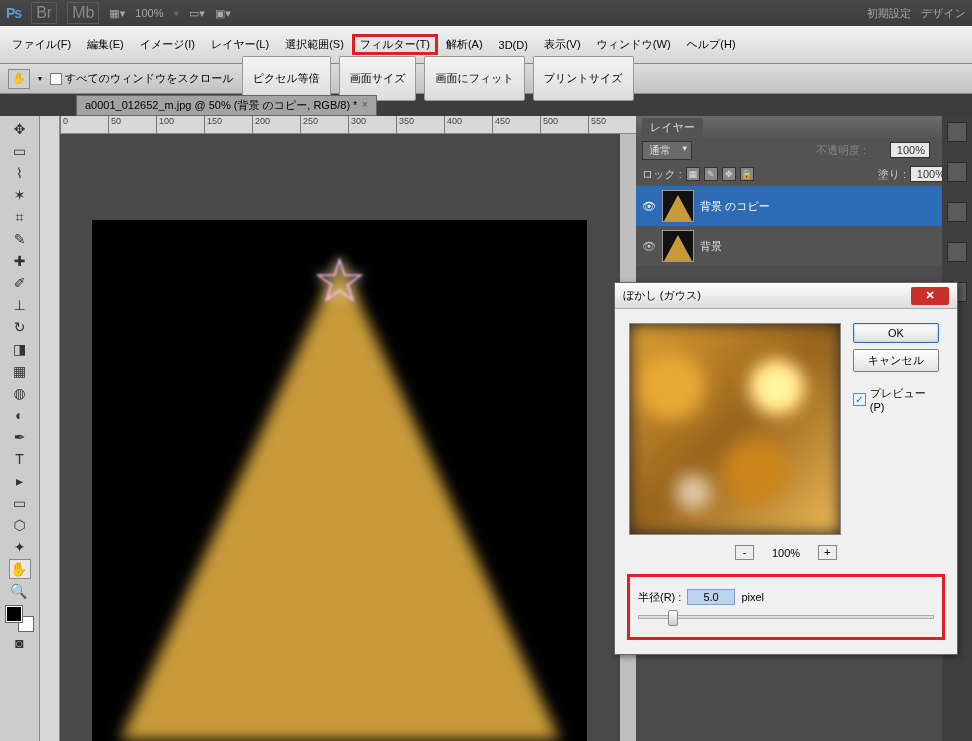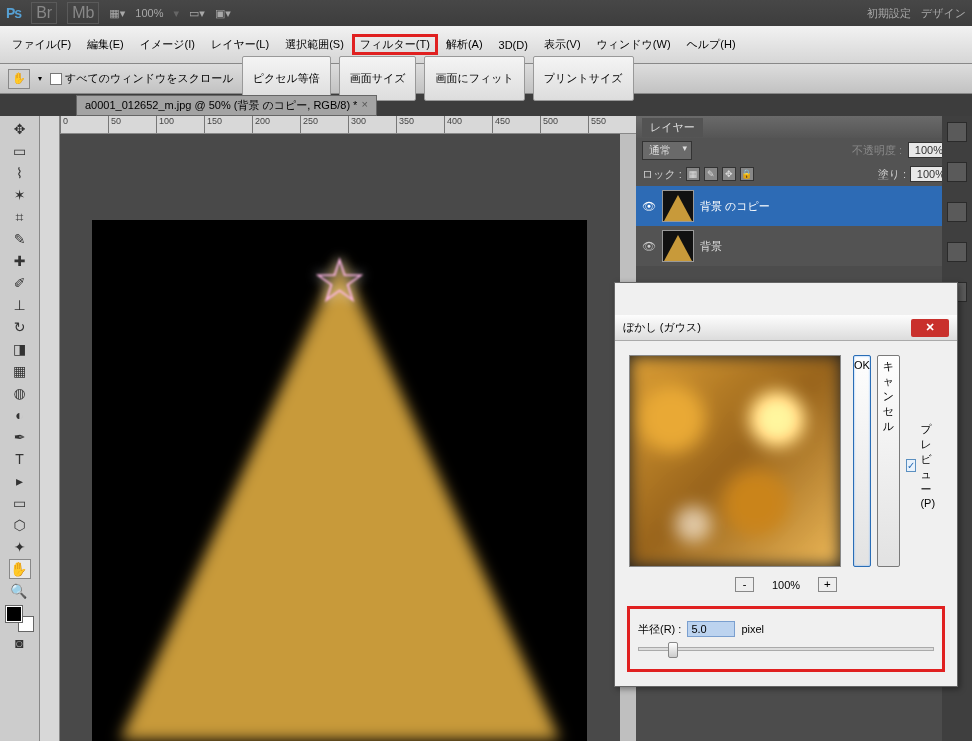--- a/index.html
+++ b/index.html
@@ -35,60 +35,60 @@
 .tree { width:100%; height:100%; position:relative; filter:blur(6px); }
 .tree::before { content:""; position:absolute; left:50%; top:40px; transform:translateX(-50%); border-left:220px solid transparent; border-right:220px solid transparent; border-bottom:480px solid #c89a3a; filter:blur(4px);}
 .star { position:absolute; left:50%; top:24px; transform:translateX(-50%); color:#ffb8e8; font-size:62px; filter:drop-shadow(0 0 6px #fff) blur(1px); }
 .scroll-h { position:absolute; bottom:0; left:0; right:16px; height:16px; background:#bfbfbf; }
 .scroll-v { position:absolute; right:0; top:18px; bottom:16px; width:16px; background:#bfbfbf; }
 .scroll-thumb-h { position:absolute; left:20px; width:60%; top:2px; bottom:2px; background:#8a8a8a; border-radius:3px;}
 .right-col { width:336px; background:#4c4c4c; position:relative; }
 .panel { background:#0c4a6e; margin:0; }
 .panel-tabs { height:22px; background:linear-gradient(#6a6a6a,#555); display:flex; align-items:center; padding:0 6px; color:#ddd; }
 .panel-tabs span { padding:2px 8px; background:#535353; }
-.panel-row { height:24px; display:flex; align-items:center; padding:0 6px; gap:6px; color:#ccc; background:#535353;}
+.panel-row { height:24px; display:flex; align-items:center; padding:0 6px; gap:24px; color:#ccc; background:#535353;}
 .sel-box { background:#6a6a6a; border:1px solid #333; padding:1px 20px 1px 6px; color:#ddd; position:relative;}
 .sel-box::after{content:"▾"; position:absolute; right:4px; font-size:9px;}
 .num-box { background:#e8e8e8; border:1px solid #333; padding:1px 4px; color:#333; width:40px; text-align:right;}
 .num-btn { width:12px; height:16px; background:#888; color:#ddd; font-size:8px; display:flex;align-items:center;justify-content:center;}
 .lock-row { font-size:10px; gap:4px;justify-content:space-between;}
 .lock-row .ico { width:14px;height:14px; background:#888; display:inline-flex;align-items:center;justify-content:center;font-size:9px;color:#ddd;border:1px solid #333;}
 .layers { background:#535353; }
 .layer { height:40px; display:flex; align-items:center; gap:6px; padding:0 6px; }
 .layer.sel { background:#2d6bb5; color:#fff; }
 .layer .eye { width:14px; color:#ccc; }
 .layer.sel .eye { color:#fff; }
 .layer .thumb { width:32px; height:32px; background:#111; border:1px solid #999; position:relative; overflow:hidden;}
 .layer .thumb::before{ content:""; position:absolute; left:50%; top:4px; transform:translateX(-50%); border-left:14px solid transparent;border-right:14px solid transparent;border-bottom:26px solid #c89a3a;}
 .layer .name { flex:1; font-size:11px; }
 .layer .lock { color:#aaa; font-size:12px;}
 .iconcol { position:absolute; right:0; top:0; width:30px; background:#3f3f3f; height:100%; display:flex; flex-direction:column; align-items:center; padding-top:6px; gap:20px;}
 .iconcol div { width:20px; height:20px; background:#5a5a5a; border:1px solid #2a2a2a; }
 
 .dialog { position:absolute; right:14px; top:282px; width:344px; background:#f0f0f0; border:1px solid #666; box-shadow:2px 2px 6px rgba(0,0,0,.4); z-index:50;}
-.dlg-title { height:26px; background:linear-gradient(#fdfdfd,#dcdcdc); display:flex; align-items:center; padding:0 8px; border-bottom:1px solid #aaa;margin-top:32px;}
+.dlg-title { height:26px; background:linear-gradient(#fdfdfd,#dcdcdc); display:flex; align-items:center; padding:0 8px; border-bottom:1px solid #aaa;}
 .dlg-title .x { margin-left:auto; width:38px; height:18px; background:#c9302c; color:#fff; display:flex;align-items:center;justify-content:center; border-radius:2px; font-weight:bold;}
 .dlg-body { padding:14px; display:flex; gap:12px; }
 .preview { width:212px; height:212px; border:1px solid #888; background:#222; overflow:hidden; position:relative;}
 .preview-inner { width:100%;height:100%; background:
  radial-gradient(circle at 30% 80%,#fff8 6%,transparent 10%),
  radial-gradient(circle at 70% 30%,#ffe090 10%,transparent 16%),
  radial-gradient(circle at 20% 30%,#d49a30 12%,transparent 18%),
  radial-gradient(circle at 60% 70%,#b87818 14%,transparent 20%),
  linear-gradient(135deg,#c89030,#8a5a18,#d8a850); filter:blur(8px) brightness(1.1);}
-.dlg-btns { display:flex; flex-direction:row; gap:6px; width:86px;}
+.dlg-btns { display:flex; flex-direction:column; gap:6px; width:86px;}
 .dlg-btn { background:linear-gradient(#fefefe,#e2e2e2); border:1px solid #7a7a7a; padding:3px 0; text-align:center; border-radius:2px;}
 .dlg-btn.ok { border:1px solid #2a6db5; box-shadow:0 0 2px #6ab0ff inset;}
 .chk { display:flex; gap:4px; align-items:center; margin-top:8px;}
 .chk .box { width:13px;height:13px; border:1px solid #5a8fc0; background:#e8f2fc; display:flex;align-items:center;justify-content:center;color:#2a6db5;font-size:10px;}
 .zoom-row { display:flex; justify-content:center; gap:18px; align-items:center; margin-top:-4px; padding-bottom:10px;}
 .zoom-btn { border:1px solid #888; padding:0 5px; background:#eee; font-family:monospace;}
 .radius-box { border:3px solid #e02020; margin:4px 12px 14px; padding:12px 8px 18px; }
 .radius-row { display:flex; align-items:center; gap:6px;}
-.radius-row input { width:48px; border:1px solid #7a9fcf; background:#bcd3ef; padding:1px 3px; text-align:left; font-size:11px;}
+.radius-row input { width:48px; border:1px solid #7a9fcf; background:#bcd3ef; padding:1px 15px; text-align:left; font-size:11px;}
 .slider { margin-top:10px; height:4px; background:#ddd; border:1px solid #aaa; position:relative;}
 .slider-thumb { position:absolute; left:10%; top:-6px; width:10px; height:16px; background:linear-gradient(#fff,#ccc); border:1px solid #888; border-radius:2px;}
 </style>
 </head>
 <body>
 
 <div class="topbar">
  <span class="ps-logo">Ps</span>
  <span class="topbar-box">Br</span>
  <span class="topbar-box">Mb</span>

